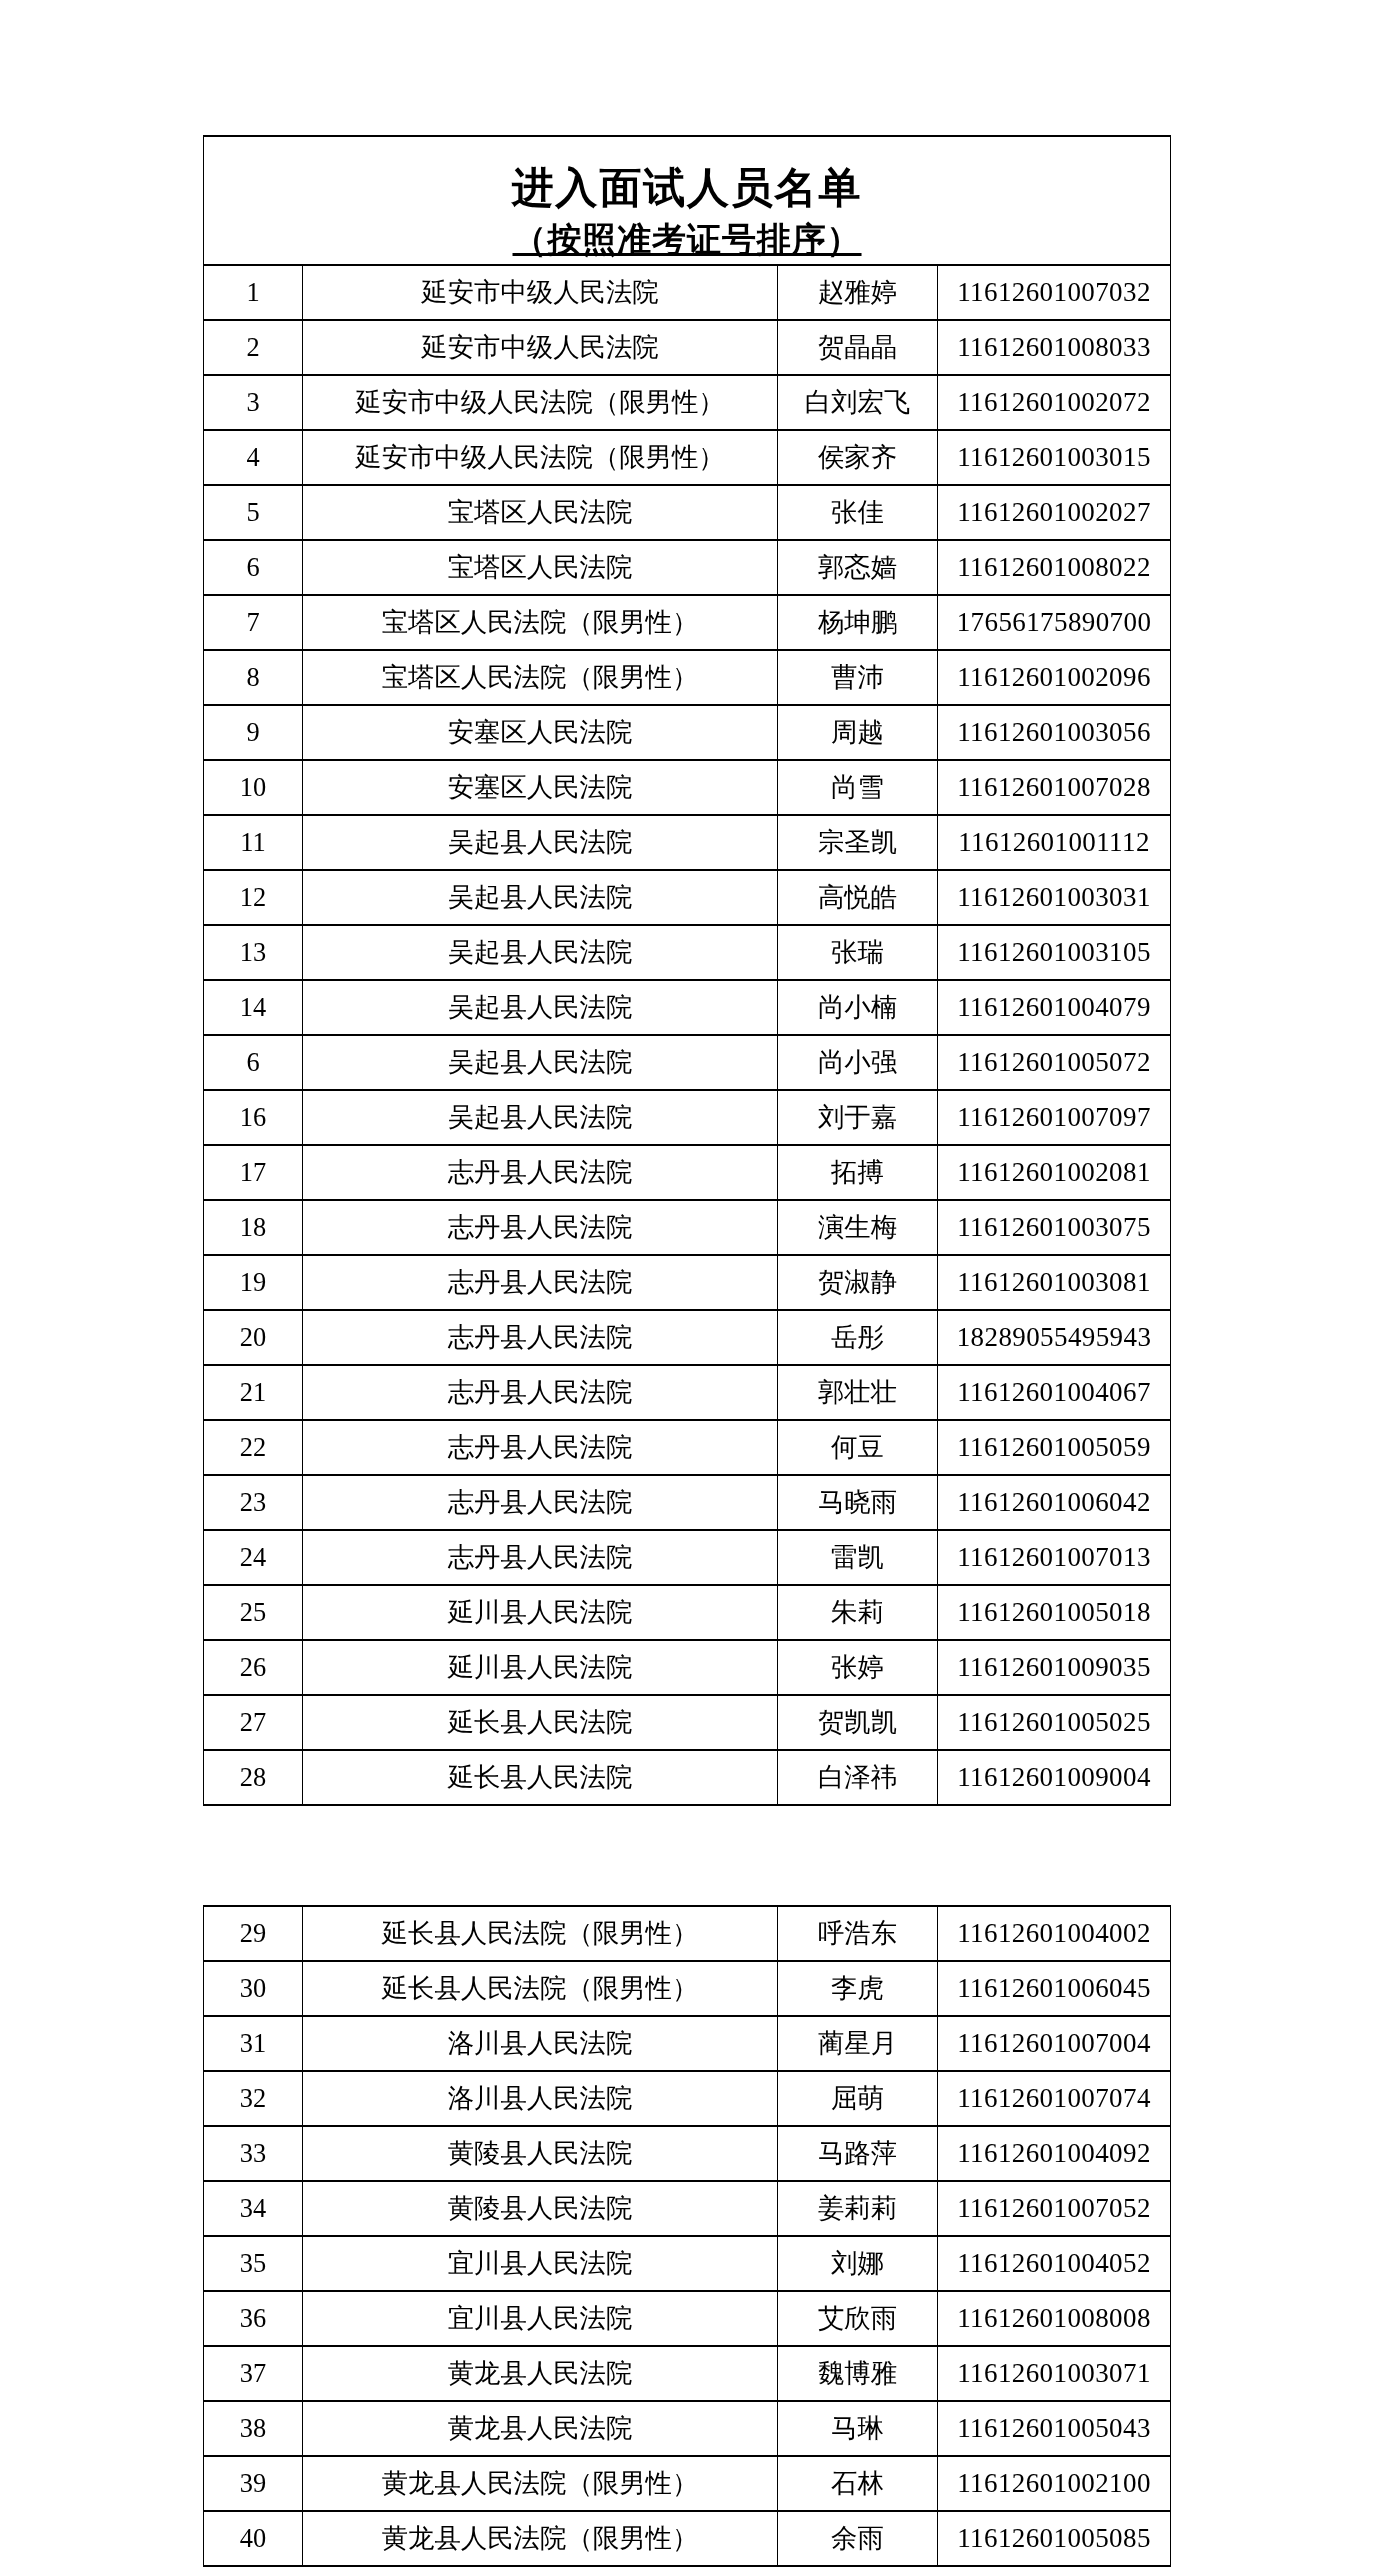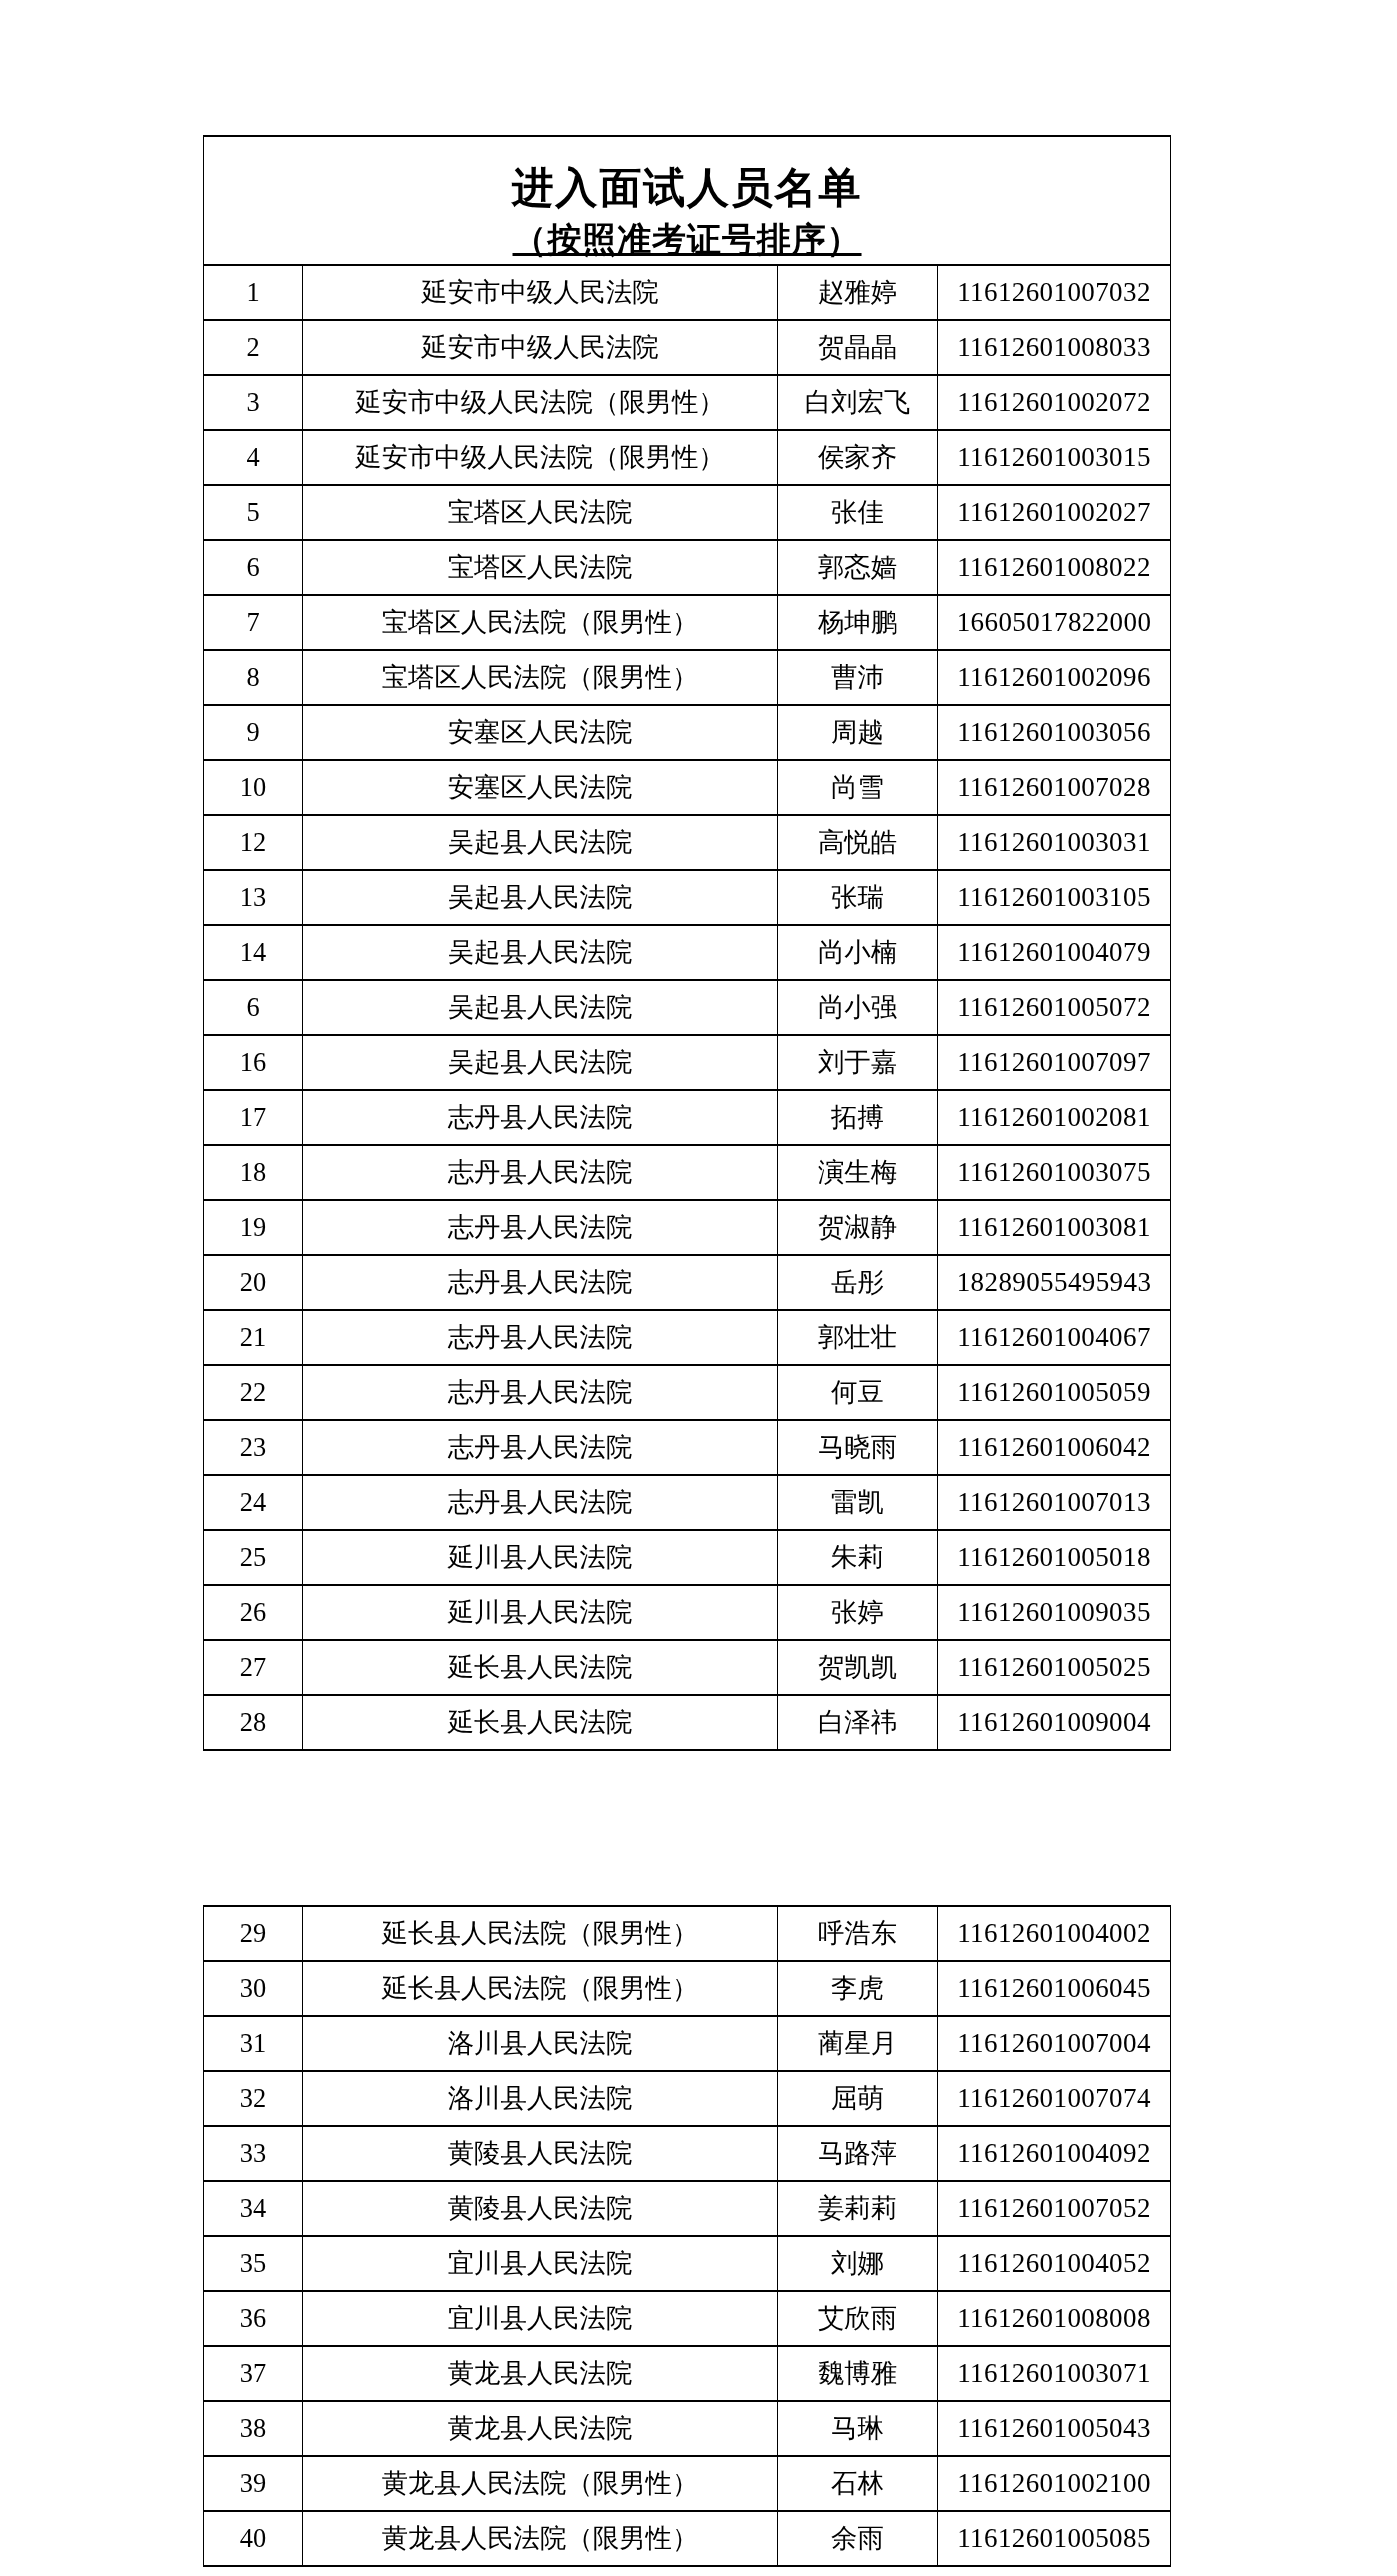--- a/index.html
+++ b/index.html
@@ -123,39 +123,45 @@
         <tr class="data-row">
     <td class="c-no">6</td>
     <td class="c-court">宝塔区人民法院</td>
     <td class="c-name">郭忞嫱</td>
     <td class="c-ticket">11612601008022</td>
   </tr>
         <tr class="data-row">
     <td class="c-no">7</td>
     <td class="c-court">宝塔区人民法院（限男性）</td>
     <td class="c-name">杨坤鹏</td>
-    <td class="c-ticket">16605017822000</td>
+    <td class="c-ticket">17656175890700</td>
   </tr>
         <tr class="data-row">
     <td class="c-no">8</td>
     <td class="c-court">宝塔区人民法院（限男性）</td>
     <td class="c-name">曹沛</td>
     <td class="c-ticket">11612601002096</td>
   </tr>
         <tr class="data-row">
     <td class="c-no">9</td>
     <td class="c-court">安塞区人民法院</td>
     <td class="c-name">周越</td>
     <td class="c-ticket">11612601003056</td>
   </tr>
         <tr class="data-row">
     <td class="c-no">10</td>
     <td class="c-court">安塞区人民法院</td>
     <td class="c-name">尚雪</td>
     <td class="c-ticket">11612601007028</td>
+  </tr>
+        <tr class="data-row">
+    <td class="c-no">11</td>
+    <td class="c-court">吴起县人民法院</td>
+    <td class="c-name">宗圣凯</td>
+    <td class="c-ticket">11612601001112</td>
   </tr>
         <tr class="data-row">
     <td class="c-no">12</td>
     <td class="c-court">吴起县人民法院</td>
     <td class="c-name">高悦皓</td>
     <td class="c-ticket">11612601003031</td>
   </tr>
         <tr class="data-row">
     <td class="c-no">13</td>
     <td class="c-court">吴起县人民法院</td>

